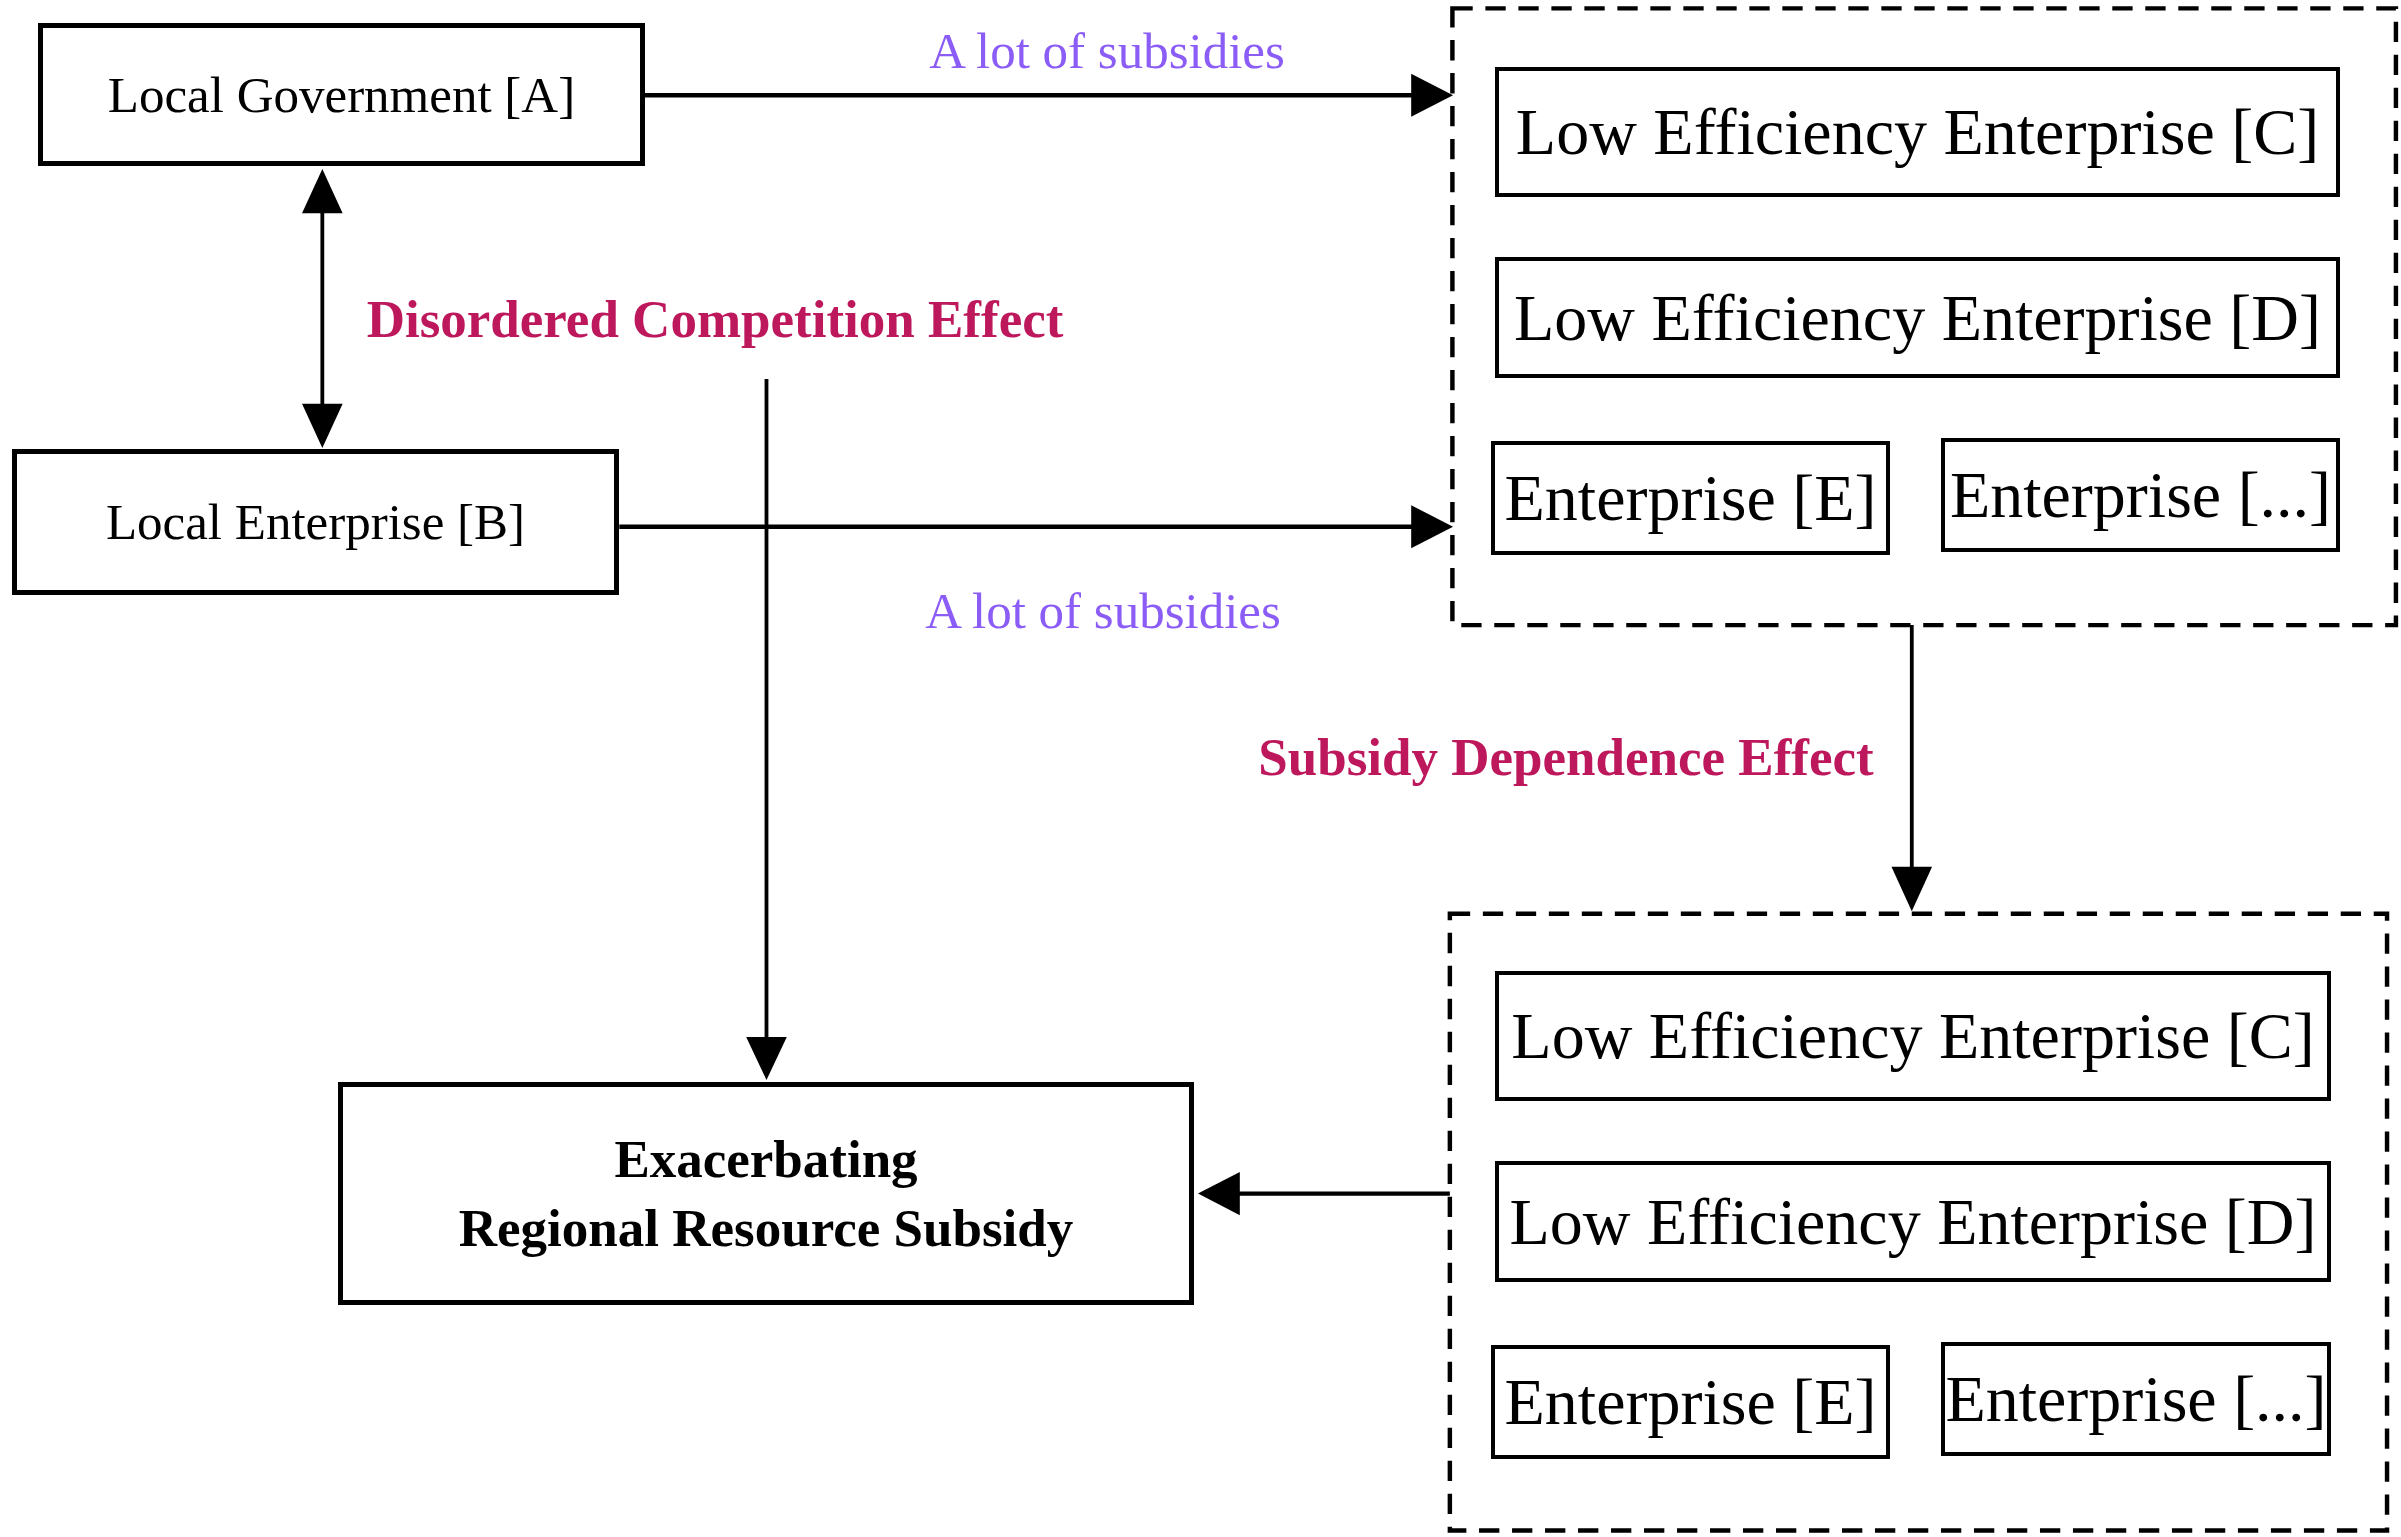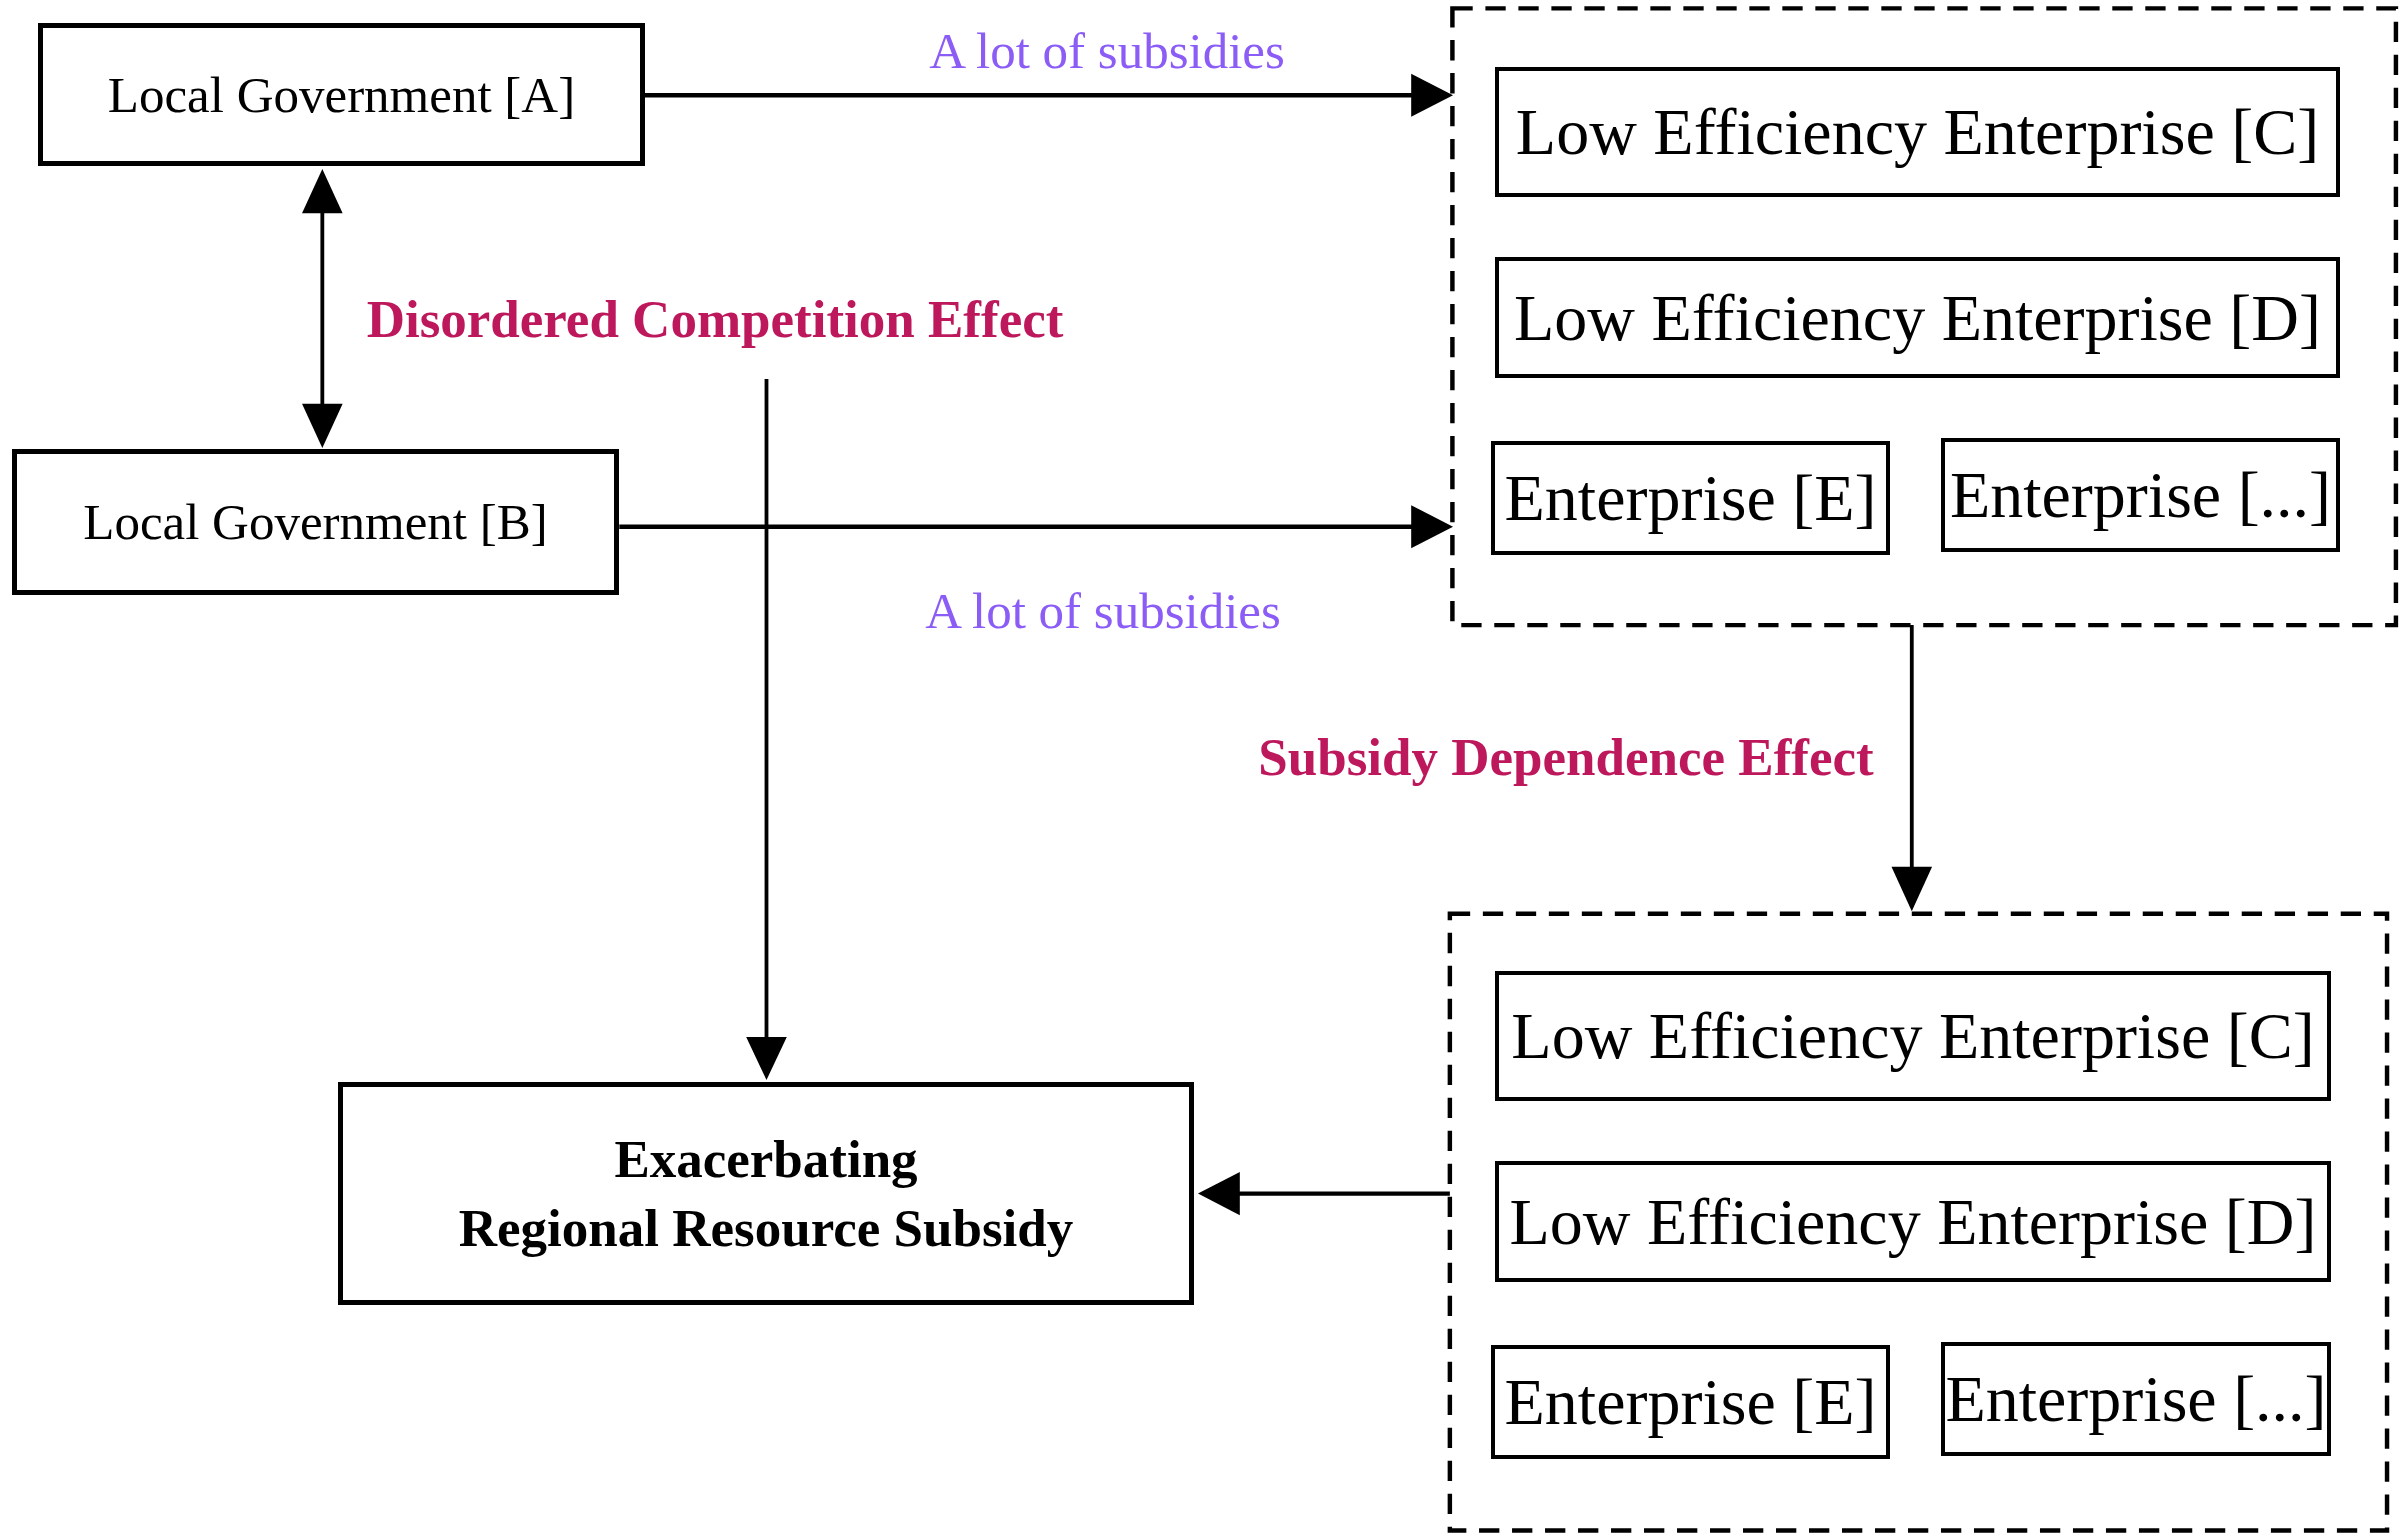--- a/index.html
+++ b/index.html
@@ -79,21 +79,21 @@
       <line x1="2285" y1="1881" x2="1950" y2="1881" stroke="#000000" stroke-width="7"></line>
       <polygon points="1954,1847 1954,1915 1888,1881" fill="#000000"></polygon>
     </g>
   </svg>
 
   <div class="node gov" id="box-gov-a">
     <span>Local Government [A]</span>
   </div>
 
   <div class="node gov" id="box-gov-b">
-    <span>Local Government [B]</span>
+    <span>Local Enterprise [B]</span>
   </div>
 
   <div class="node mismatch" id="box-mismatch">
     <div>Exacerbating</div>
     <div>Regional Resource Subsidy</div>
   </div>
 
   <div class="node ent" id="box-c1">
     <span>Low Efficiency Enterprise [C]</span>
   </div>

